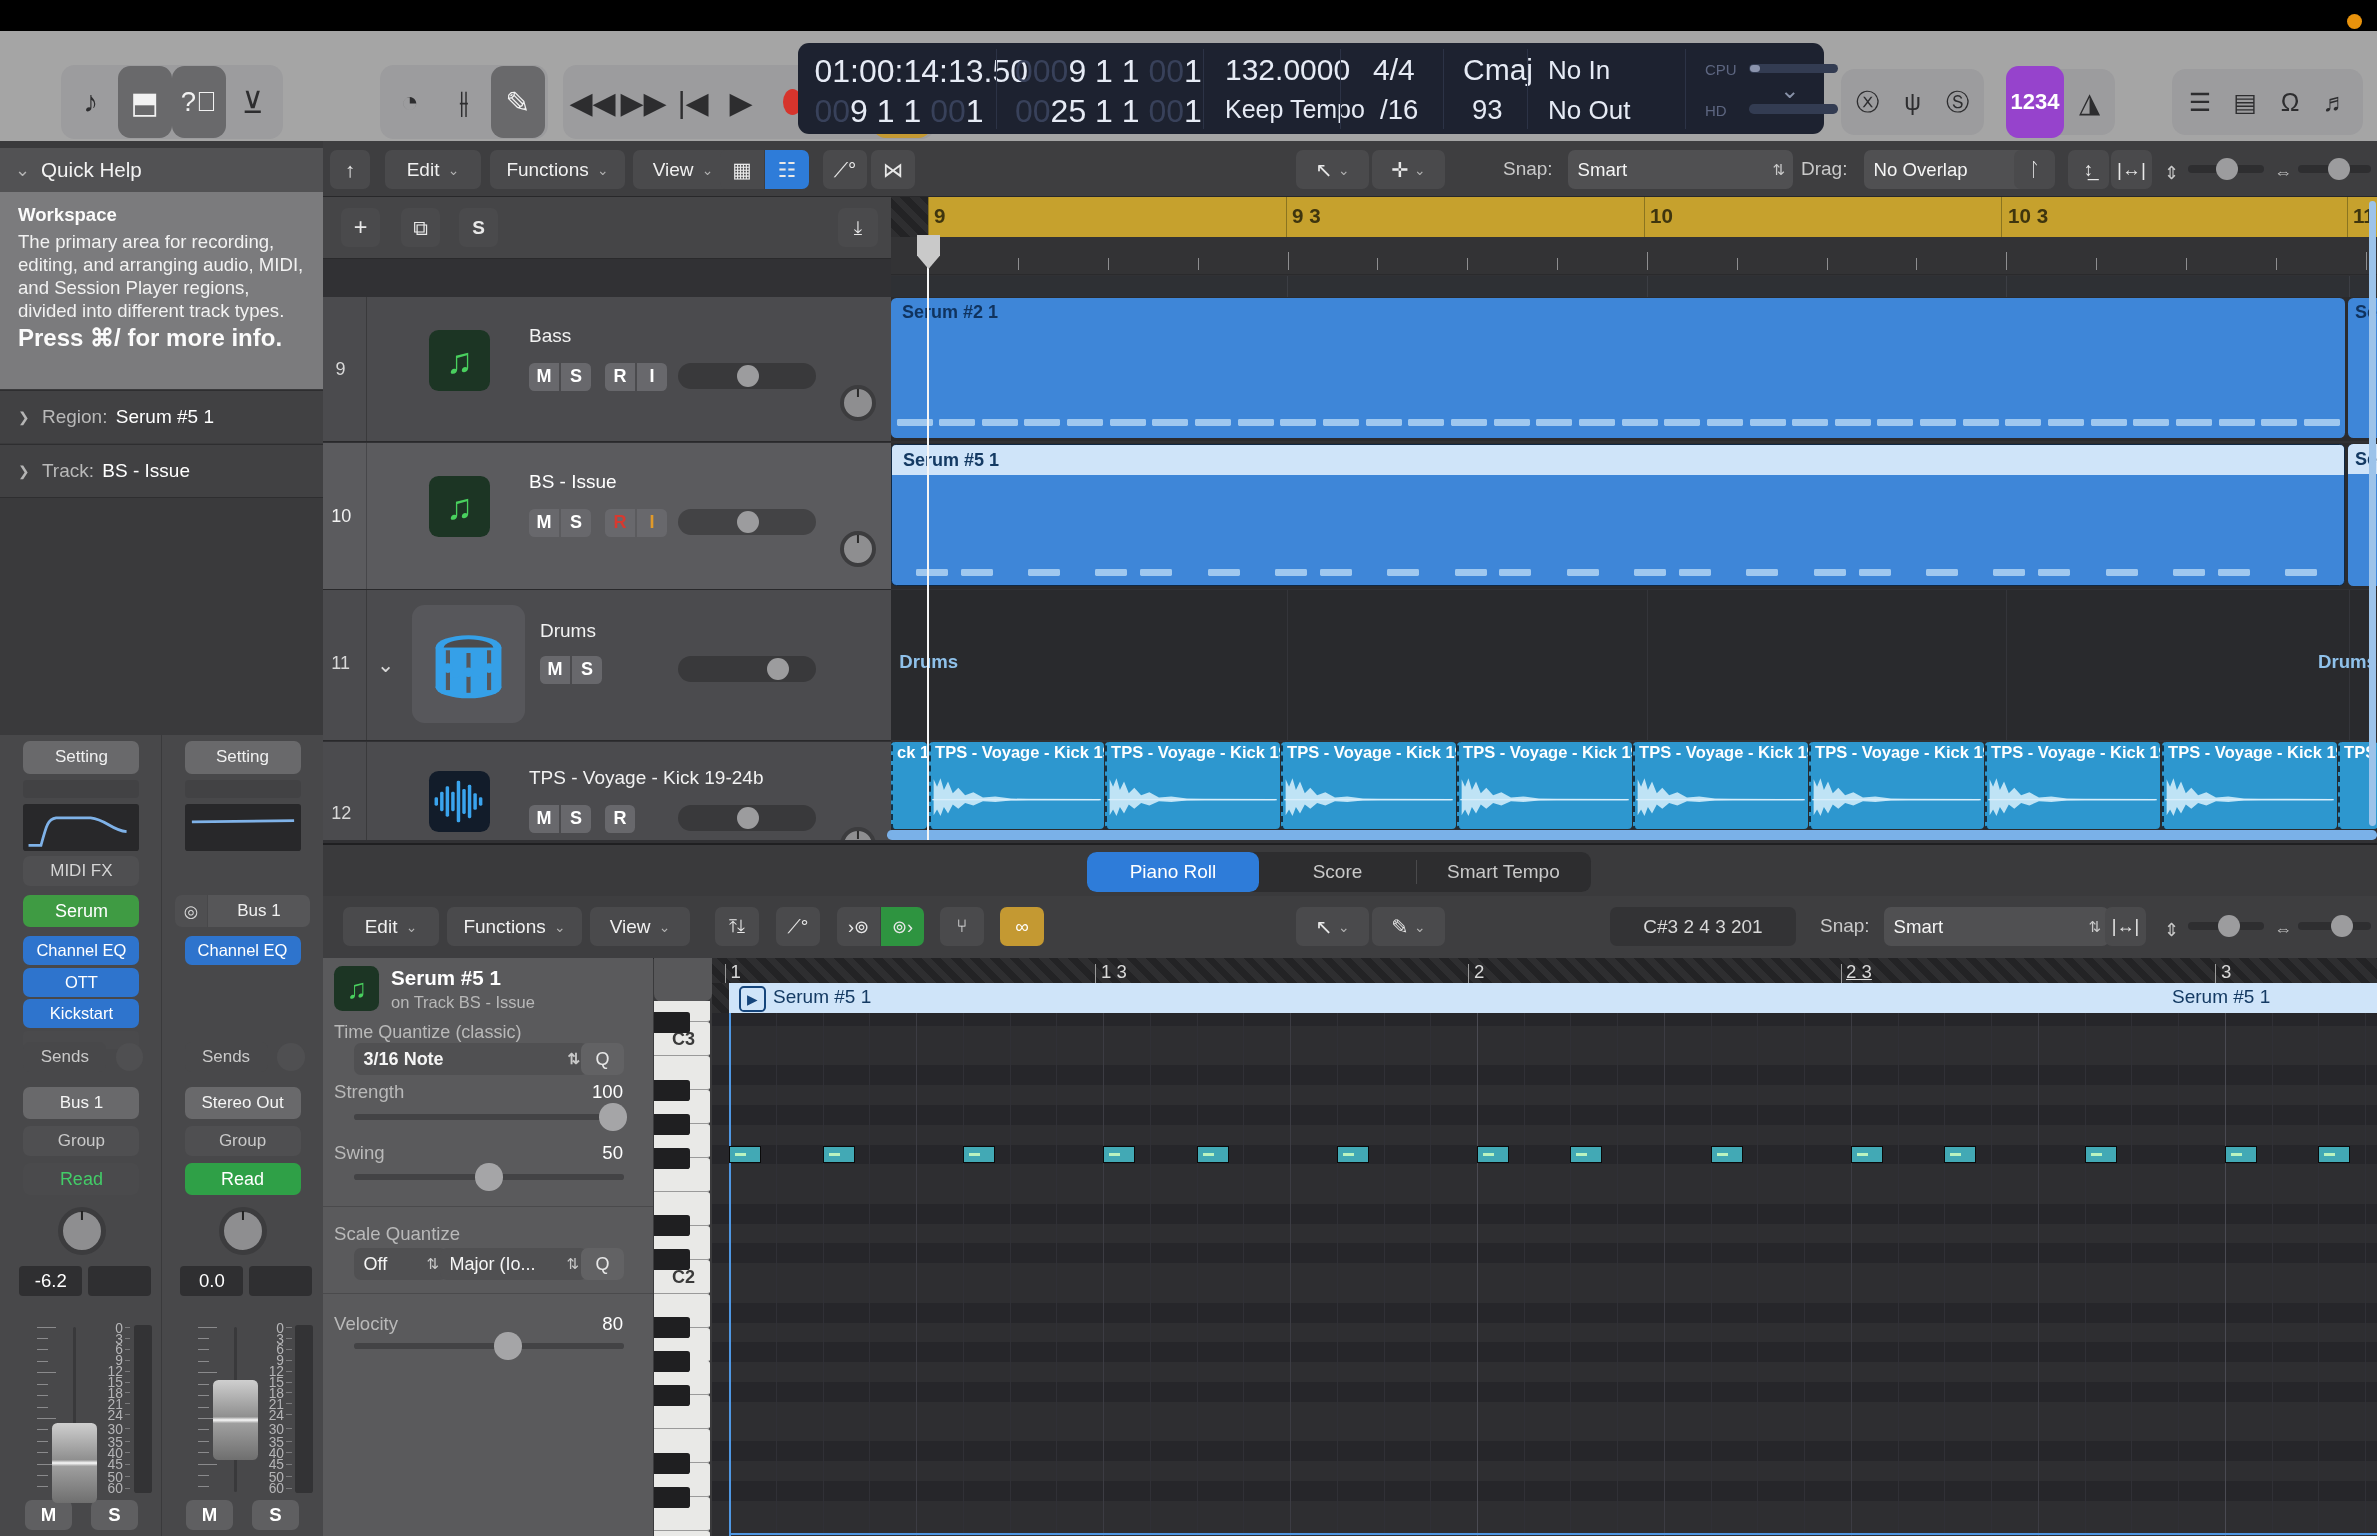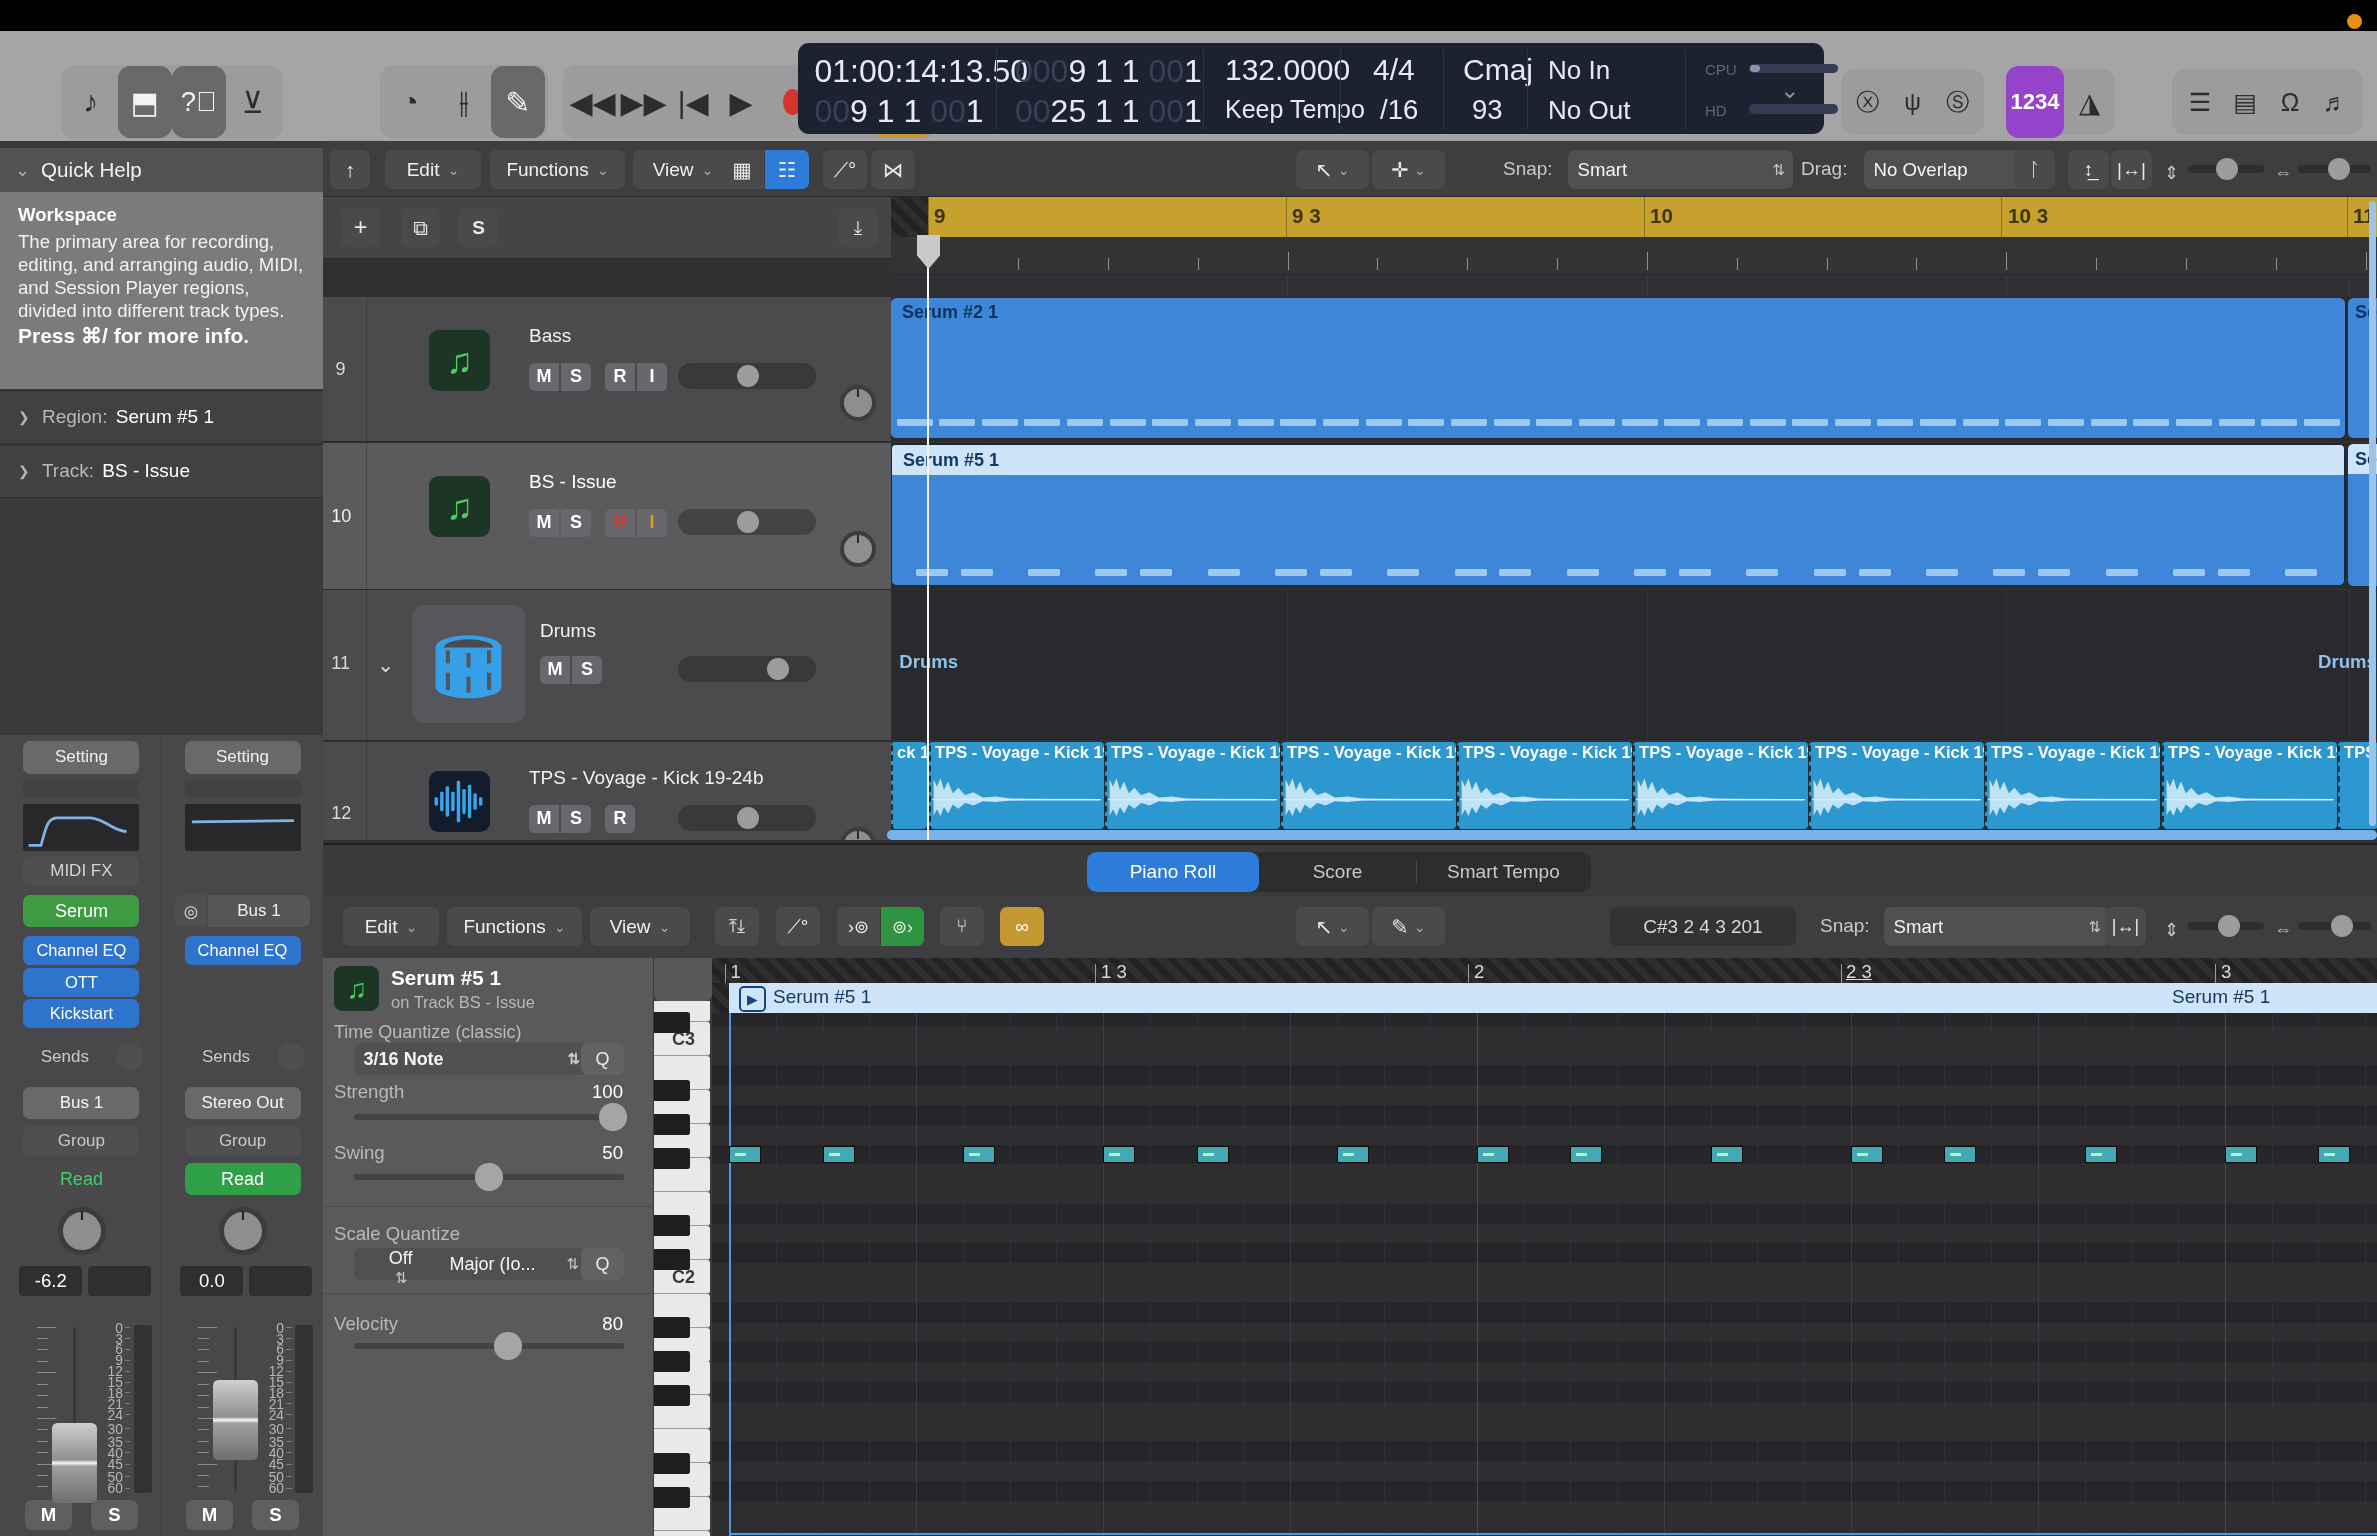--- a/index.html
+++ b/index.html
@@ -116,21 +116,21 @@
 
   <div class="a" style="left:0;top:141px;width:323px;height:1396px;background:#3a3a3c;border-right:1.4px solid #232325;"></div>
 
   <div class="a" style="left:0;top:148px;width:323px;height:44px;background:#525254;display:flex;align-items:center;">
     <span class="chev" style="margin:0 11px 0 15px;font-size:18px;">⌄</span>
     <span style="font-size:20.6px;color:#f2f2f2;">Quick Help</span>
   </div>
   <div class="a" style="left:0;top:192px;width:323px;height:197px;background:#7b7b7d;padding:12.4px 18px;box-sizing:border-box;">
     <div style="font-size:18.6px;font-weight:bold;color:#fbfbfb;margin-bottom:4.1px;">Workspace</div>
     <div style="font-size:18.6px;color:#f2f2f2;line-height:23px;">The primary area for recording, editing, and arranging audio, MIDI, and Session Player regions, divided into different track types.</div>
-    <div style="font-size:21px;font-weight:bold;color:#fbfbfb;margin-top:1.4px;">Press ⌘/ for more info.</div>
+    <div style="font-size:24px;font-weight:bold;color:#fbfbfb;margin-top:1.4px;">Press ⌘/ for more info.</div>
   </div>
   <div class="a" style="left:0;top:390px;width:323px;height:52px;background:#414143;border-top:1.4px solid #2e2e30;display:flex;align-items:center;">
     <span class="chev" style="margin:0 12.4px 0 18px;">❯</span>
     <span style="font-size:19px;color:#b9b9b9;margin-right:8.3px;">Region:</span>
     <span style="font-size:19px;color:#fff;">Serum #5 1</span>
   </div>
   <div class="a" style="left:0;top:444px;width:323px;height:52px;background:#414143;border-top:1.4px solid #2e2e30;border-bottom:1.4px solid #2e2e30;display:flex;align-items:center;">
     <span class="chev" style="margin:0 12.4px 0 18px;">❯</span>
     <span style="font-size:19px;color:#b9b9b9;margin-right:8.3px;">Track:</span>
     <span style="font-size:19px;color:#fff;">BS - Issue</span>
@@ -719,21 +719,21 @@
   <div class="a" style="left:354px;top:1114px;width:270px;height:5.5px;background:#434345;border-radius:2.8px;">
       <span style="position:absolute;right:-2.8px;top:-11px;width:27.5px;height:27.5px;background:#a5a5a7;border-radius:50%;"></span>
     </div>
   <div class="a" style="left:334px;top:1142px;font-size:18.6px;color:#b9b9b9;">Swing</div>
   <div class="a" style="left:564px;top:1142px;width:59px;text-align:right;font-size:18.6px;color:#fff;">50</div>
   <div class="a" style="left:354px;top:1174px;width:270px;height:5.5px;background:#434345;border-radius:2.8px;">
       <span style="position:absolute;left:121px;top:-11px;width:27.5px;height:27.5px;background:#a5a5a7;border-radius:50%;"></span>
     </div>
   <div class="a" style="left:323px;top:1206px;width:330px;height:1.4px;background:#4a4a4c;"></div>
   <div class="a" style="left:334px;top:1223px;font-size:18.6px;color:#b9b9b9;">Scale Quantize</div>
-  <div class="a selectBox" style="left:354px;top:1248px;width:74px;height:32px;font-size:18px;flex-direction:column;">
+  <div class="a selectBox" style="left:354px;top:1248px;width:74px;height:32px;font-size:18px;">
       <span>Off</span>
       <span class="updown">⇅</span>
     </div>
   <div class="a selectBox" style="left:440px;top:1248px;width:128px;height:32px;font-size:18px;gap:25px;">
       <span style="overflow:hidden;white-space:nowrap;max-width:89px;">Major (Io...</span>
       <span class="updown">⇅</span>
     </div>
   <div class="a tool" style="left:581px;top:1248px;width:43px;height:32px;font-size:18px;background:#626264;">Q</div>
   <div class="a" style="left:323px;top:1293px;width:330px;height:1.4px;background:#4a4a4c;"></div>
   <div class="a" style="left:334px;top:1313px;font-size:18.6px;color:#b9b9b9;">Velocity</div>

